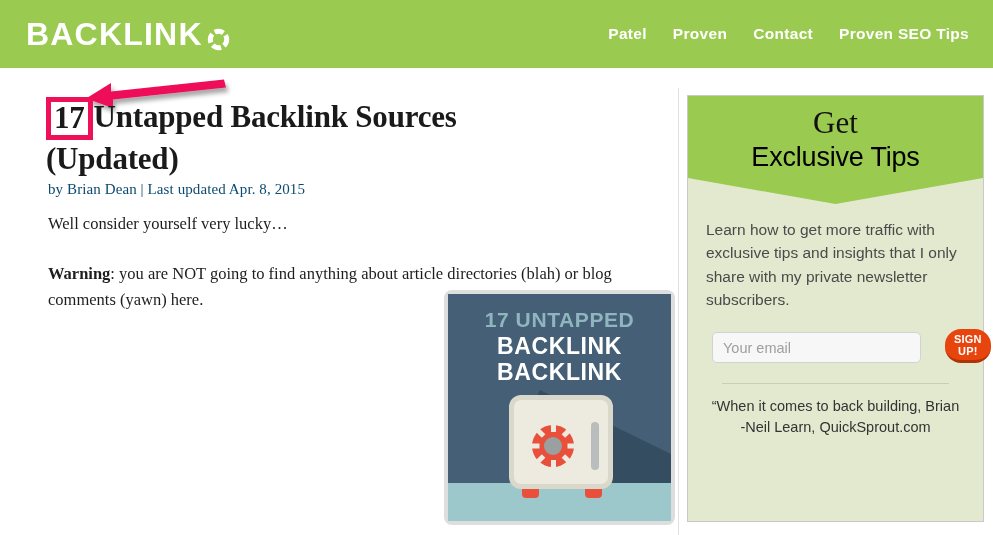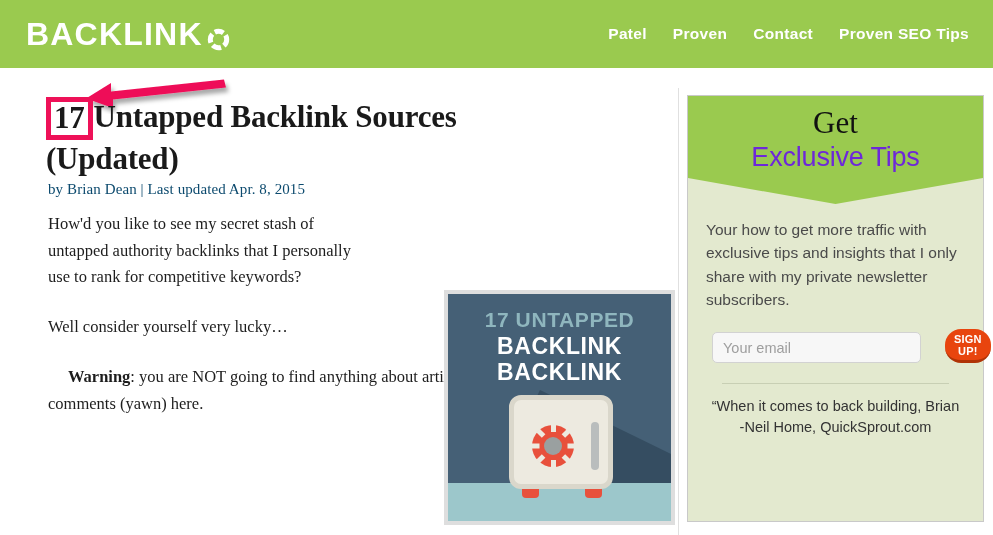--- a/index.html
+++ b/index.html
@@ -117,30 +117,31 @@
   #post-content {
     position: absolute;
     left: 2px; top: 143px;
     width: 620px;
     font-size: 16.5px;
     line-height: 1.62;
     color: #1d1d1d;
   }
   #post-content p { margin: 0 0 23px 0; }
   #post-content p.narrow { width: 310px; }
-  #post-content .warn-label { font-weight: bold; margin-left: 20px; }
+  #post-content .warn-label { font-weight: bold; }
 
   
   #featured-image {
     position: absolute;
     left: 398px; top: 222px;
     width: 231px; height: 235px;
     background: #dedede;
     padding: 4px;
     overflow: hidden;
+    border-radius: 8px;
   }
   .fi-inner {
     position: relative;
     width: 100%; height: 100%;
     background: #456076;
     overflow: hidden;
   }
   .fi-shadow {
     position: absolute;
     left: 92px; top: 96px;
@@ -237,21 +238,21 @@
   }
   #optin-title-1 {
     font-family: "Liberation Serif", serif;
     font-size: 31px;
     color: #111;
     line-height: 1.2;
   }
   #optin-title-2 {
     font-family: "Liberation Sans", sans-serif;
     font-size: 27px;
-    color: #6d28d9;
+    color: #000000;
     line-height: 1.25;
     letter-spacing: -.2px;
   }
   #optin-desc {
     margin: 14px 18px 0 18px;
     font-family: "Liberation Sans", sans-serif;
     font-size: 15.5px;
     line-height: 1.5;
     color: #4a4a4a;
   }
@@ -339,21 +340,20 @@
           <path d="M2 20.5 L27 5 L27 13.5 L140 1.5 L142 9.5 L29 21.5 L29 30 Z" fill="#EE1158"></path>
         </g>
       </svg>
     </div>
 
     <h1 id="post-title"><span id="title-badge">17</span><span>Untapped Backlink Sources (Updated)</span></h1>
 
     <div id="post-meta">by Brian Dean | Last updated Apr. 8, 2015</div>
 
     <div id="post-content">
-      <p class="narrow">How'd you like to see my secret stash of untapped authority backlinks that I personally use to rank for competitive keywords?</p>
       <p class="narrow">Well consider yourself very lucky…</p>
       <p><span class="warn-label">Warning</span><span>: you are NOT going to find anything about article directories (blah) or blog comments (yawn) here.</span></p>
     </div>
 
     <div id="featured-image">
       <div class="fi-inner">
         <div class="fi-shadow"></div>
         <div class="fi-floor"></div>
         <div class="fi-line1">17 UNTAPPED</div>
         <div class="fi-line2">
@@ -378,25 +378,25 @@
       </div>
     </div>
 
   </article>
 
   <aside id="sidebar">
     <div id="optin-header">
       <div id="optin-title-1">Get</div>
       <div id="optin-title-2">Exclusive Tips</div>
     </div>
-    <p id="optin-desc">Your how to get more traffic with exclusive tips and insights that I only share with my private newsletter subscribers.</p>
+    <p id="optin-desc">Learn how to get more traffic with exclusive tips and insights that I only share with my private newsletter subscribers.</p>
     <form id="optin-form">
       <input id="email-input" type="text" placeholder="Your email" style="">
       <button id="signup-button">SIGN UP!</button>
     </form>
     <div id="optin-divider"></div>
     <div id="testimonial">
       <div>“When it comes to back building, Brian</div>
-      <div>-Neil Home, QuickSprout.com</div>
+      <div>-Neil Learn, QuickSprout.com</div>
     </div>
   </aside>
 
 </div>
 
 </body></html>

